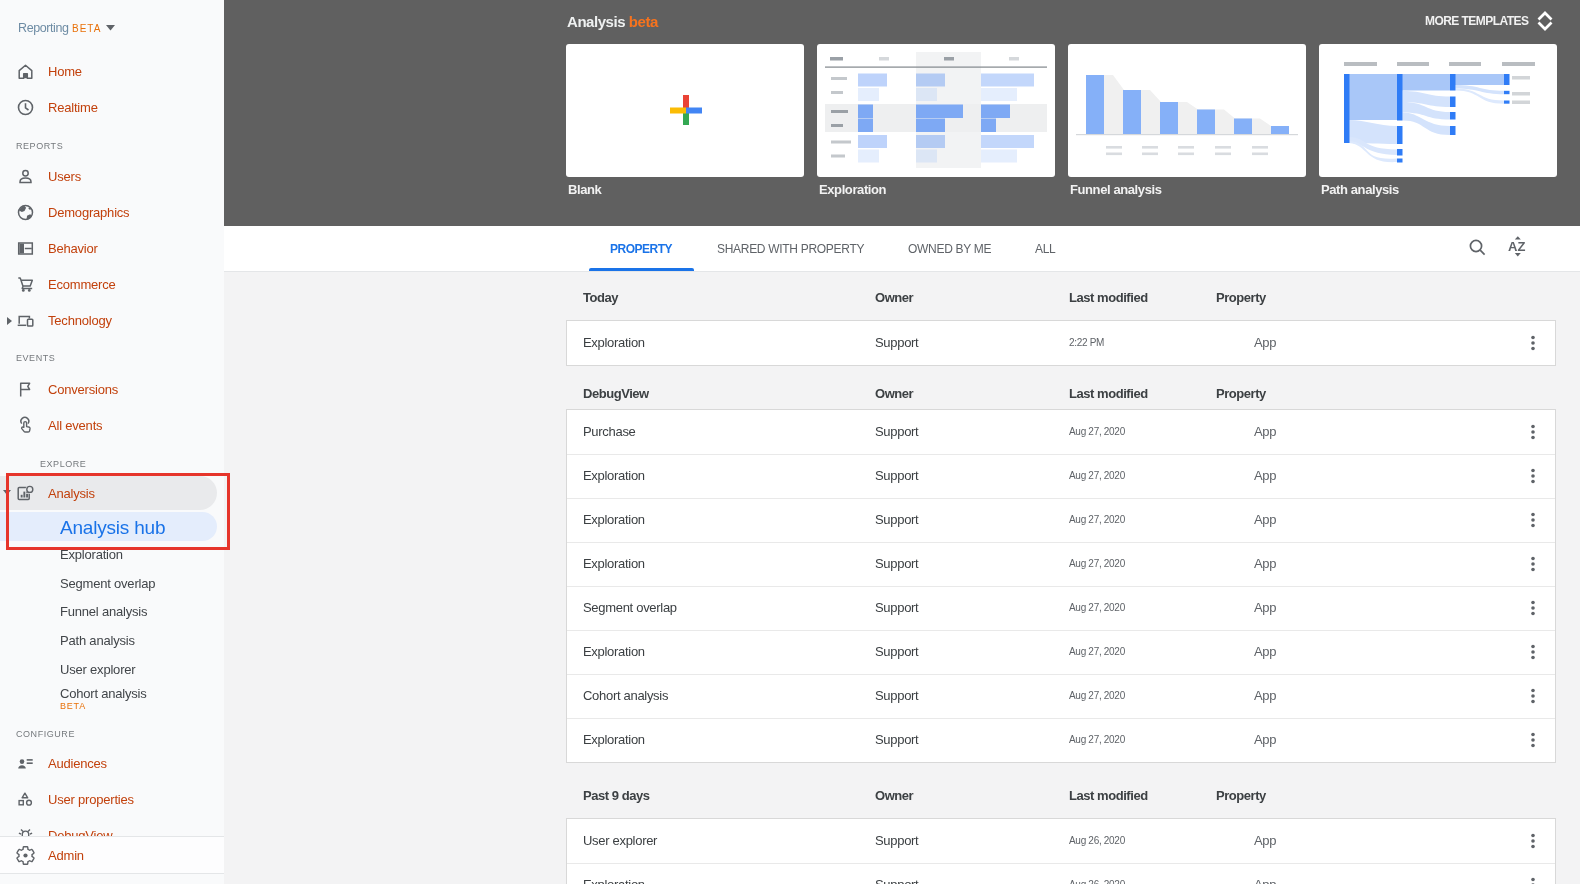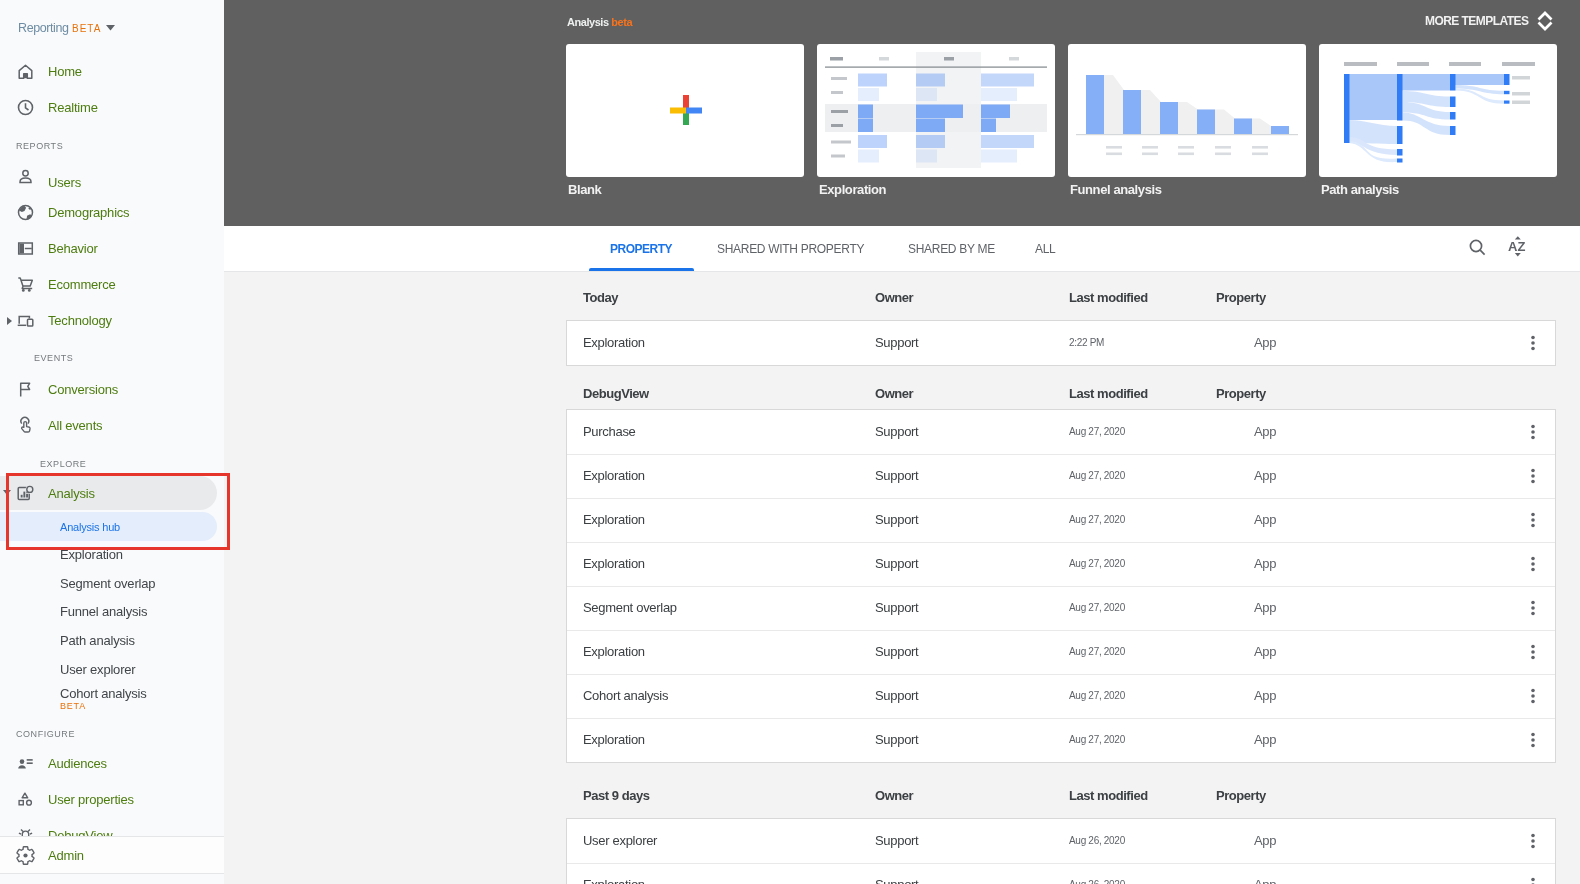--- a/index.html
+++ b/index.html
@@ -2,21 +2,21 @@
 <html><head>
 <meta charset="utf-8">
 <style>
   html,body{margin:0;padding:0;}
   body{width:1580px;height:884px;position:relative;overflow:hidden;background:#fff;
        font-family:"Liberation Sans",sans-serif;-webkit-font-smoothing:antialiased;}
   .abs{position:absolute;}
   svg{display:block;}
   
   #sidebar{position:absolute;left:0;top:0;width:224px;height:884px;background:#f9fafb;}
-  .nitem{position:absolute;left:48px;font-size:13px;letter-spacing:-0.2px;color:#4d7c0f;white-space:nowrap;line-height:15px;}
+  .nitem{position:absolute;left:48px;font-size:13px;letter-spacing:-0.2px;color:#c2410c;white-space:nowrap;line-height:15px;}
   .sub{position:absolute;left:60px;font-size:13px;letter-spacing:-0.2px;color:#414549;white-space:nowrap;line-height:15px;}
   .shead{position:absolute;left:16px;font-size:9px;color:#75797d;letter-spacing:0.55px;line-height:10px;}
   .icon{position:absolute;left:15px;}
   
   #dhead{position:absolute;left:224px;top:0;width:1356px;height:226px;background:#606060;}
   .card{position:absolute;top:44px;width:238px;height:133px;background:#fff;border-radius:3px;}
   .clabel{position:absolute;top:183px;font-size:13px;font-weight:bold;letter-spacing:-0.4px;color:#f2f2f2;line-height:14px;}
   
   #tabbar{position:absolute;left:224px;top:226px;width:1356px;height:45px;background:#fff;border-bottom:1px solid #e4e6e8;}
   .tab{position:absolute;top:17px;font-size:12px;color:#5f6368;letter-spacing:-0.3px;line-height:13px;white-space:nowrap;}
@@ -53,21 +53,21 @@
       <path d="M10.5 6.2v4.6l3 2.2" fill="none" stroke="#5f6368" stroke-width="1.6"></path>
     </svg>
   <div class="nitem" style="top:100px;">Realtime</div>
 
   <div class="shead" style="top:141px;">REPORTS</div>
 
   <svg class="icon" style="top:166px;" width="21" height="21" viewBox="0 0 21 21">
       <circle cx="10.5" cy="7.2" r="2.7" fill="none" stroke="#5f6368" stroke-width="1.5"></circle>
       <path d="M5 16.4v-.5c0-2.4 2.5-3.8 5.5-3.8s5.5 1.4 5.5 3.8v.5z" fill="none" stroke="#5f6368" stroke-width="1.5"></path>
     </svg>
-  <div class="nitem" style="top:175px;">Users</div>
+  <div class="nitem" style="top:169px;">Users</div>
 
   <svg class="icon" style="top:202px;" width="21" height="21" viewBox="0 0 21 21">
       <circle cx="10.5" cy="10.5" r="7" fill="none" stroke="#5f6368" stroke-width="1.5"></circle>
       <path d="M4.1 8.6C4.9 6.4 6.8 4.4 9.3 3.8l1.8 2-1.6 3.2-2.6.9z" fill="#5f6368"></path>
       <path d="M11.6 16.9l.4-3.2 3.1-1.5 2 1.5c-1 2.1-3 3.5-5.5 3.7z" fill="#5f6368"></path>
       <path d="M14.9 5.2l1.6 2.1-1.9.5-1.4-1.7z" fill="#5f6368"></path>
     </svg>
   <div class="nitem" style="top:205px;">Demographics</div>
 
   <svg class="icon" style="top:238px;" width="21" height="21" viewBox="0 0 21 21">
@@ -87,21 +87,21 @@
   <svg class="abs" style="left:7px;top:317px;" width="6" height="9">
       <polygon points="0,0 5,4 0,8" fill="#5f6368"></polygon>
     </svg>
   <svg class="icon" style="top:310px;" width="21" height="21" viewBox="0 0 21 21">
       <path d="M4.2 13.7V6.6h10.2v1.9" fill="none" stroke="#5f6368" stroke-width="1.5"></path>
       <path d="M2.7 15.3h8.5" stroke="#5f6368" stroke-width="1.5"></path>
       <rect x="12.5" y="9.2" width="5.3" height="6.8" rx="0.8" fill="#f9fafb" stroke="#5f6368" stroke-width="1.5"></rect>
     </svg>
   <div class="nitem" style="top:313px;">Technology</div>
 
-  <div class="shead" style="top:353px;margin-left:18px;">EVENTS</div>
+  <div class="shead" style="top:353px;">EVENTS</div>
 
   <svg class="icon" style="top:379px;" width="21" height="21" viewBox="0 0 21 21">
       <path d="M5.7 17.5V4.3h8.9l-1.8 3.1 1.8 3.1H5.7" fill="none" stroke="#5f6368" stroke-width="1.5" stroke-linejoin="round"></path>
     </svg>
   <div class="nitem" style="top:382px;">Conversions</div>
 
   <svg class="icon" style="top:415px;" width="21" height="21" viewBox="0 0 21 21">
       <path d="M6.7 8.6a3.9 3.9 0 1 1 6.3 0" fill="none" stroke="#5f6368" stroke-width="1.5"></path>
       <path d="M8.8 10.2V8a1.4 1.4 0 0 1 2.8 0v3.6l2.2.4c.8.1 1.3.9 1.2 1.7l-.4 2.1c-.1.7-.7 1.2-1.4 1.2h-2.9c-.5 0-1-.2-1.3-.6l-2.2-2.8c-.5-.7.1-1.7 1-1.5l1 .2z" fill="none" stroke="#5f6368" stroke-width="1.4" stroke-linejoin="round"></path>
     </svg>
@@ -118,21 +118,21 @@
       <circle cx="14.8" cy="6.4" r="4.3" fill="#e9eaec"></circle>
       <rect x="5.7" y="11.8" width="1.9" height="2.7" fill="#5f6368"></rect>
       <rect x="8.4" y="8.6" width="1.9" height="5.9" fill="#5f6368"></rect>
       <rect x="11.1" y="10.8" width="1.9" height="3.7" fill="#5f6368"></rect>
       <circle cx="14.8" cy="6.4" r="3" fill="none" stroke="#5f6368" stroke-width="1.4"></circle>
       <path d="M12.7 8.6l-1.2 1.2" stroke="#5f6368" stroke-width="1.4"></path>
     </svg>
   <div class="nitem" style="top:486px;">Analysis</div>
 
   <div class="abs" style="left:0;top:512px;width:217px;height:29px;background:#e4edfc;border-radius:0 14.5px 14.5px 0;"></div>
-  <div class="abs" style="left:60px;top:520px;font-size:11px;letter-spacing:-0.2px;color:#1a73e8;line-height:15px;">Analysis hub</div>
+  <div class="abs" style="left:60px;top:520px;font-size:19px;letter-spacing:-0.2px;color:#1a73e8;line-height:15px;">Analysis hub</div>
 
   <div class="sub" style="top:547px;">Exploration</div>
   <div class="sub" style="top:576px;">Segment overlap</div>
   <div class="sub" style="top:604px;">Funnel analysis</div>
   <div class="sub" style="top:633px;">Path analysis</div>
   <div class="sub" style="top:662px;">User explorer</div>
   <div class="sub" style="top:686px;">Cohort analysis</div>
   <div class="abs" style="left:60px;top:701px;font-size:9px;color:#e8710a;letter-spacing:0.8px;line-height:10px;">BETA</div>
 
   <div class="shead" style="top:729px;">CONFIGURE</div>
@@ -161,21 +161,21 @@
 
   <div class="abs" style="left:0;top:836px;width:224px;height:38px;background:#fdfdfe;border-top:1px solid #e4e6e8;border-bottom:1px solid #e4e6e8;box-sizing:border-box;"></div>
   <svg class="icon" style="top:845px;z-index:5;" width="21" height="21" viewBox="0 0 24 24">
       <path d="M19.43 12.98c.04-.32.07-.64.07-.98 0-.34-.03-.66-.07-.98l2.11-1.65c.19-.15.24-.42.12-.64l-2-3.46c-.12-.22-.39-.3-.61-.22l-2.49 1c-.52-.4-1.08-.73-1.69-.98l-.38-2.65C14.46 2.18 14.25 2 14 2h-4c-.25 0-.46.18-.49.42l-.38 2.65c-.61.25-1.17.59-1.69.98l-2.49-1c-.23-.09-.49 0-.61.22l-2 3.46c-.13.22-.07.49.12.64l2.11 1.65c-.04.32-.07.65-.07.98 0 .33.03.66.07.98l-2.11 1.65c-.19.15-.24.42-.12.64l2 3.46c.12.22.39.3.61.22l2.49-1c.52.4 1.08.73 1.69.98l.38 2.65c.03.24.24.42.49.42h4c.25 0 .46-.18.49-.42l.38-2.65c.61-.25 1.17-.59 1.69-.98l2.49 1c.23.09.49 0 .61-.22l2-3.46c.12-.22.07-.49-.12-.64l-2.11-1.65z" fill="none" stroke="#5f6368" stroke-width="1.6"></path>
       <circle cx="12" cy="12" r="2.4" fill="#5f6368"></circle>
     </svg>
   <div class="nitem" style="top:848px;z-index:5;">Admin</div>
 </div>
 
 <div id="dhead">
-  <div class="abs" style="left:343px;top:14px;font-size:11px;font-weight:bold;letter-spacing:-0.45px;color:#eff1f1;line-height:16px;">Analysis <span style="color:#f8731d;">beta</span></div>
+  <div class="abs" style="left:343px;top:14px;font-size:15px;font-weight:bold;letter-spacing:-0.45px;color:#eff1f1;line-height:16px;">Analysis <span style="color:#f8731d;">beta</span></div>
   <div class="abs" style="left:1201px;top:15px;font-size:12px;font-weight:bold;color:#f1f1f1;letter-spacing:-0.55px;line-height:13px;">MORE TEMPLATES</div>
   <svg class="abs" style="left:1312px;top:10px;" width="19" height="22">
       <path d="M2.5 9.5 9 3 15.5 9.5M2.5 12.5 9 19 15.5 12.5" fill="none" stroke="#fff" stroke-width="2.7"></path>
     </svg>
 
   <div class="card" style="left:342px;">
     <svg style="position:absolute;left:103px;top:50px;" width="34" height="32" viewBox="0 0 34 32">
       <rect x="14" y="1" width="6" height="15.5" fill="#ea4335"></rect>
       <rect x="14" y="16.5" width="6" height="14.5" fill="#34a853"></rect>
       <rect x="1" y="13.5" width="16" height="6" fill="#fbbc04"></rect>
@@ -296,21 +296,21 @@
         <rect x="185" y="56.5" width="5.5" height="3.2"></rect>
       </g>
     </svg>
   </div>
   <div class="clabel" style="left:1097px;">Path analysis</div>
 </div>
 
 <div id="tabbar">
   <div class="tab" style="left:386px;color:#1a73e8;font-weight:bold;letter-spacing:-0.5px;">PROPERTY</div>
   <div class="tab" style="left:493px;">SHARED WITH PROPERTY</div>
-  <div class="tab" style="left:684px;">SHARED BY ME</div>
+  <div class="tab" style="left:684px;">OWNED BY ME</div>
   <div class="tab" style="left:811px;">ALL</div>
   <div class="abs" style="left:365px;top:42px;width:105px;height:3px;background:#1a73e8;border-radius:2px 2px 0 0;"></div>
   <svg class="abs" style="left:1243px;top:11px;" width="22" height="22">
       <circle cx="9" cy="9" r="5.6" fill="none" stroke="#5f6368" stroke-width="1.7"></circle>
       <path d="M13.2 13.2 17.6 17.6" stroke="#5f6368" stroke-width="1.7"></path>
     </svg>
   <svg class="abs" style="left:1284px;top:8px;" width="24" height="24">
       <text x="0" y="17" font-size="13" font-weight="bold" fill="#5f6368" font-family="Liberation Sans">A</text>
       <text x="9.5" y="17" font-size="13" font-weight="bold" fill="#5f6368" font-family="Liberation Sans">Z</text>
       <polygon points="9.8,2.2 12.8,5.6 6.8,5.6" fill="#5f6368"></polygon>

